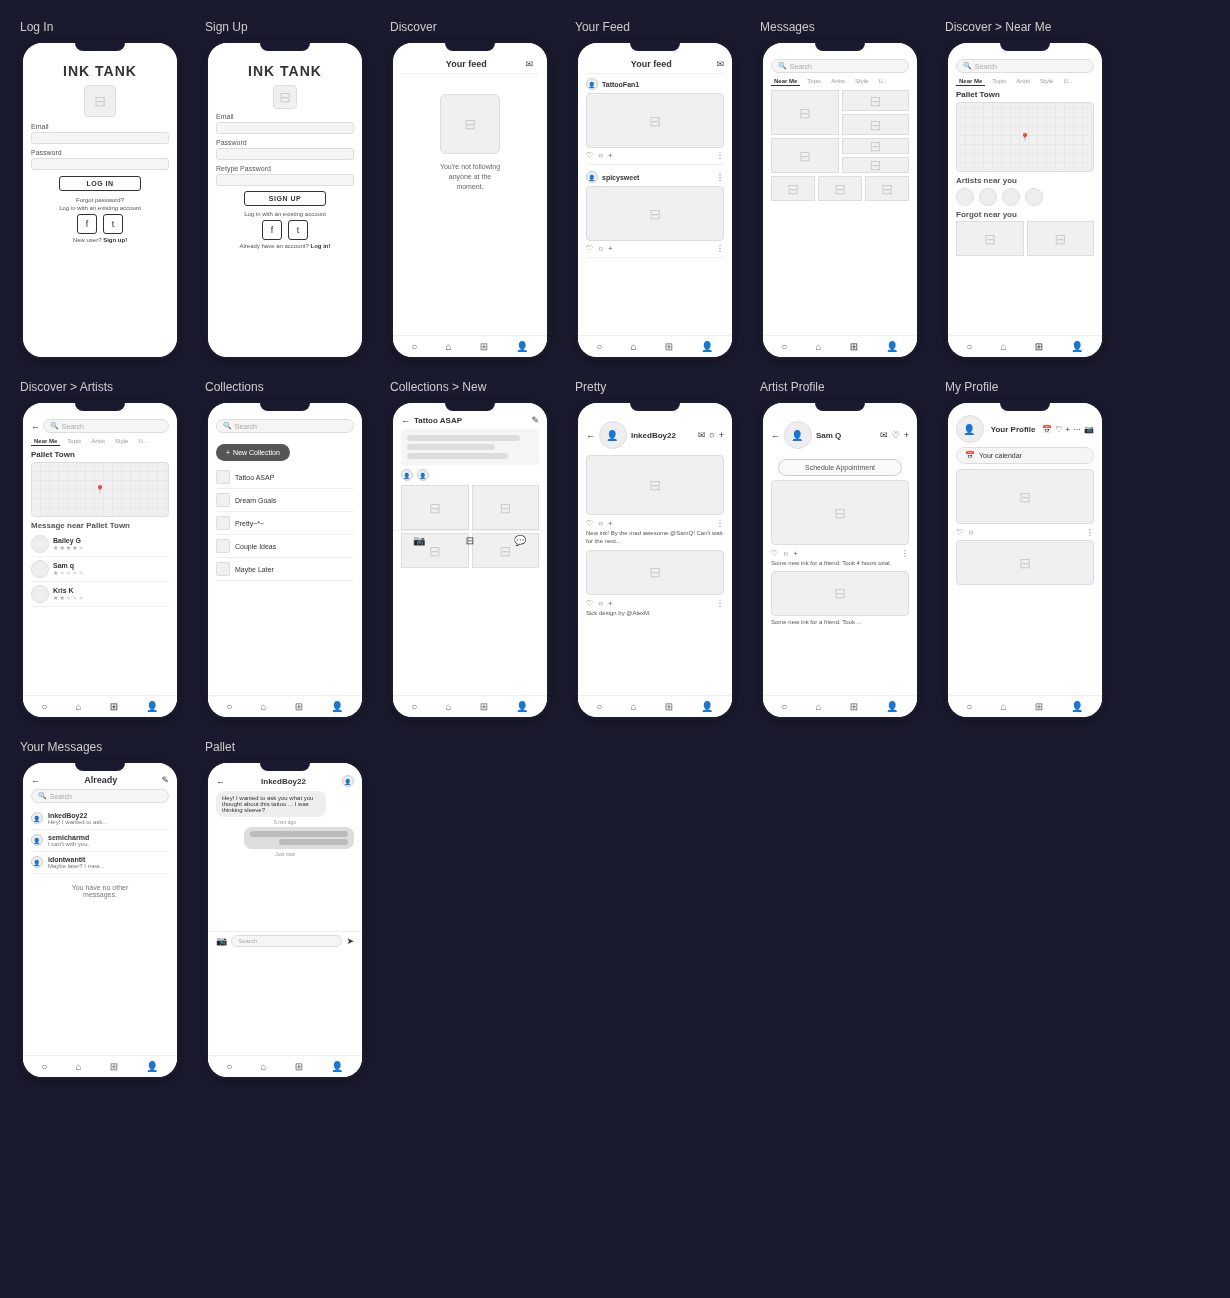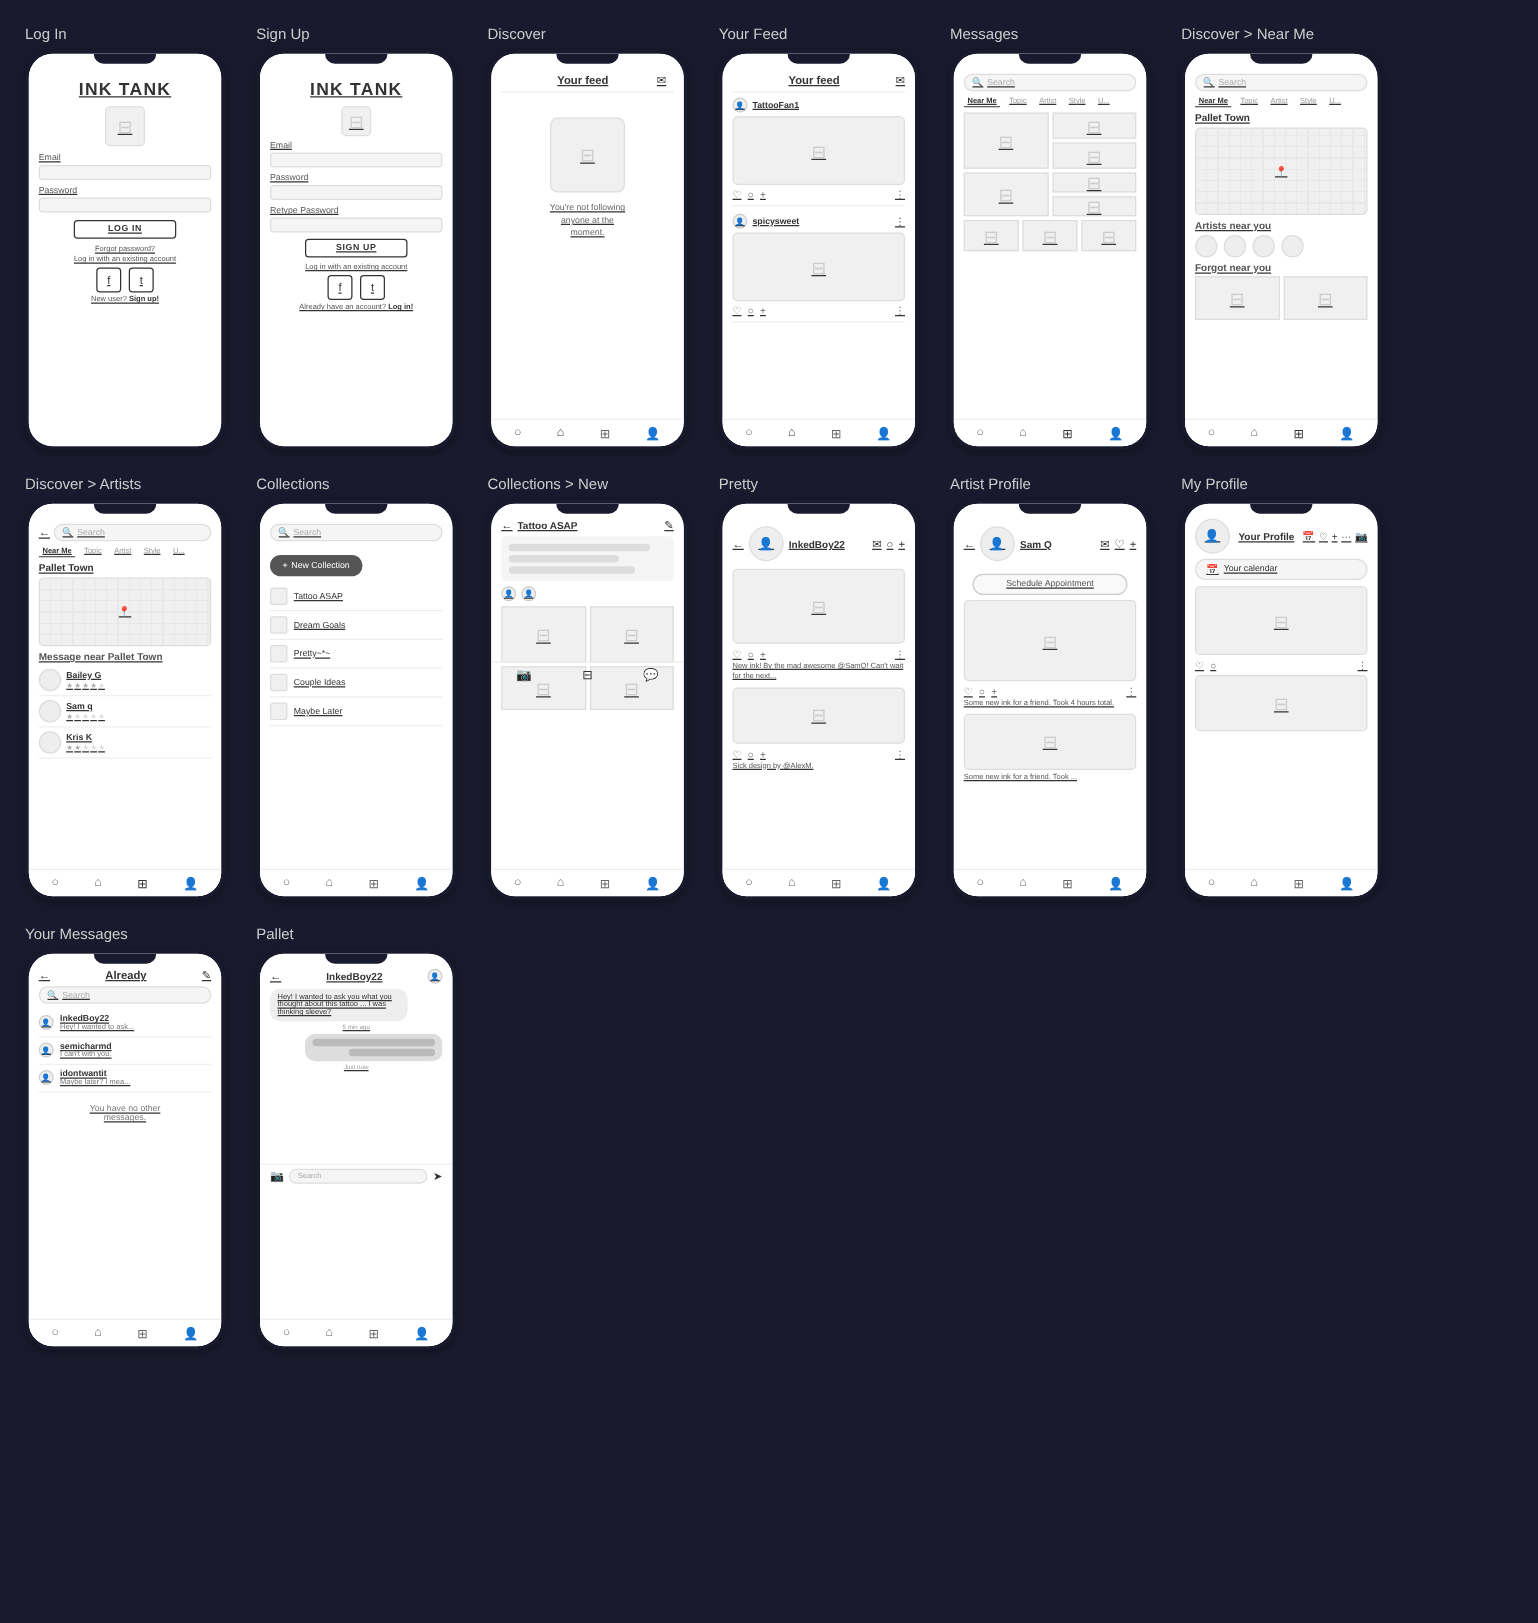--- a/index.html
+++ b/index.html
@@ -35,21 +35,20 @@
       position: relative;
       box-shadow: 0 2px 8px rgba(0,0,0,0.3);
     }
     .phone-inner {
       width: 100%;
       height: 100%;
       overflow: hidden;
       border-radius: 19px;
       background: #fff;
       position: relative;
-      text-decoration: underline;
     }
     
     .notch {
       width: 50px;
       height: 8px;
       background: #1a1a2e;
       border-radius: 0 0 8px 8px;
       margin: 0 auto;
       position: relative;
       z-index: 10;

